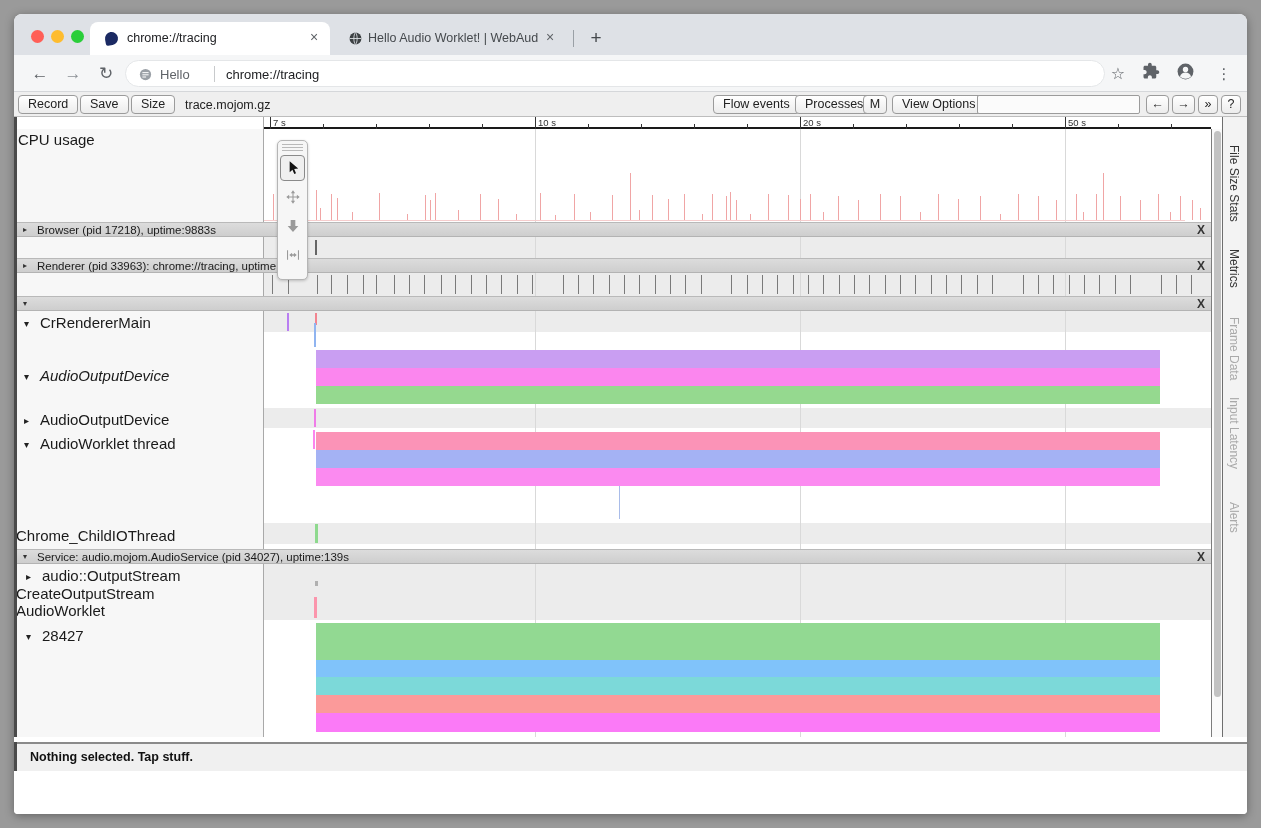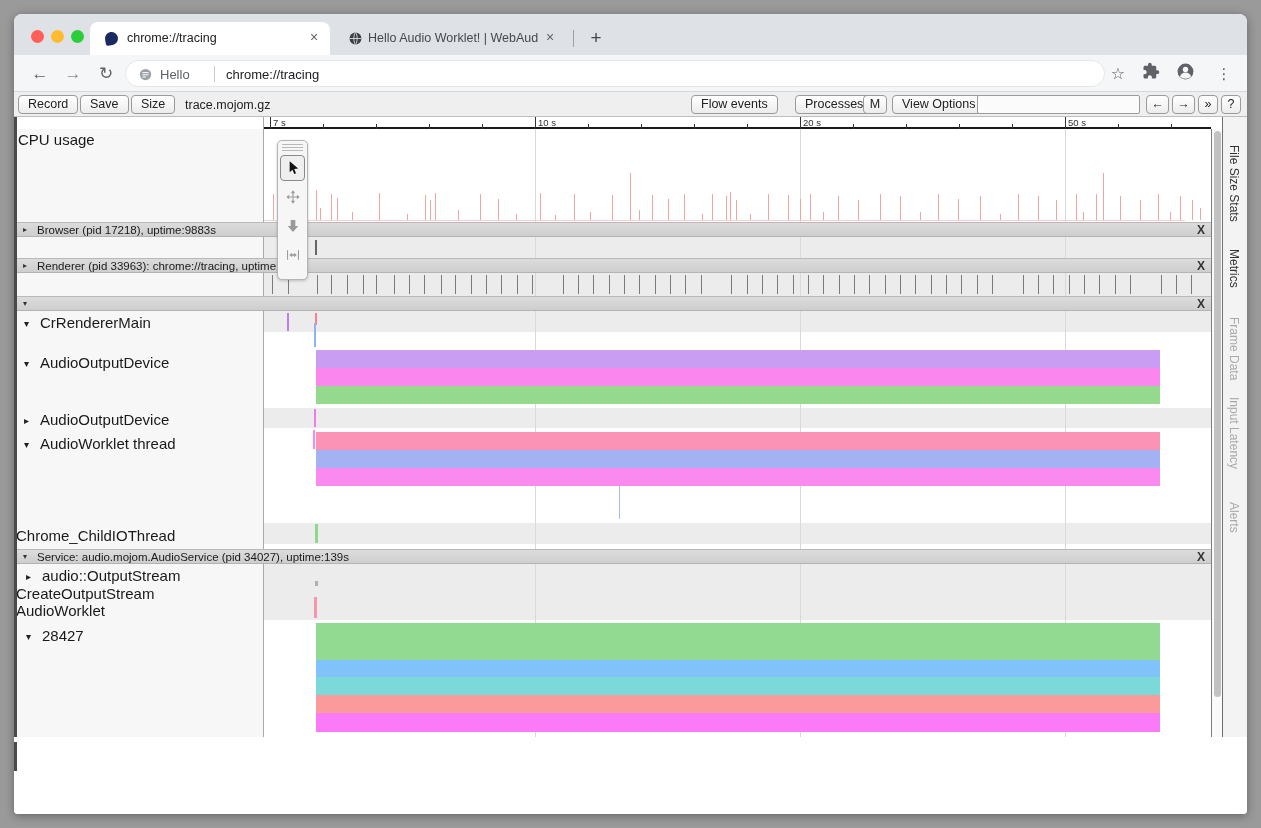--- a/index.html
+++ b/index.html
@@ -38,21 +38,21 @@
   #ico-menu{left:1198px;font-size:15px;color:#5f6368;}
   .svgico{position:absolute;top:7px;width:24px;height:24px;cursor:pointer;}
 
   
   #trace-toolbar{position:absolute;left:0;top:78px;width:1233px;height:25px;background:#efefef;border-bottom:1px solid #bdbdbd;}
   .tbtn{position:absolute;top:3px;height:19px;background:linear-gradient(#ffffff,#ececec);
         border:1px solid #9b9b9b;border-radius:4px;font-size:12.5px;color:#222;
         padding:0 9px;line-height:17px;cursor:pointer;text-align:center;}
   #btn-record{left:4px;} #btn-save{left:66px;} #btn-load{left:117px;}
   #lbl-filename{position:absolute;left:171px;top:6px;font-size:12.5px;color:#222;}
-  #btn-flow{left:677px;} #btn-processes{left:781px;} #btn-m{left:849px;width:24px;padding:0;}
+  #btn-flow{left:699px;} #btn-processes{left:781px;} #btn-m{left:849px;width:24px;padding:0;}
   #btn-viewopts{left:878px;}
   #find-input{position:absolute;left:963px;top:3px;width:163px;height:19px;border:1px solid #9b9b9b;background:#fbfbfb;border-radius:2px;font-size:12px;padding:0 4px;}
   #btn-prev{left:1132px;width:23px;padding:0;} #btn-next{left:1158px;width:23px;padding:0;}
   #btn-more{left:1184px;width:20px;padding:0;} #btn-help{left:1207px;width:20px;padding:0;}
 
   
   #trace-canvas{position:absolute;left:0;top:0;width:1233px;height:800px;}
   #left-strip{position:absolute;left:0;top:103px;width:3px;height:654px;background:#4a4a4a;z-index:7;}
   #left-panel{position:absolute;left:3px;top:115px;width:246px;height:608px;background:#f7f7f7;z-index:5;}
   #panel-divider{position:absolute;left:249px;top:103px;width:1px;height:620px;background:#a9a9a9;z-index:6;}
@@ -66,21 +66,21 @@
   .hdr{position:absolute;left:3px;width:1194px;height:15px;background:linear-gradient(#dcdcdc,#cecece);
        border-top:1px solid #b9b9b9;border-bottom:1px solid #b3b3b3;z-index:6;font-size:11.5px;color:#1a1a1a;cursor:pointer;}
   .hdr .arr{position:absolute;left:6px;top:2px;font-size:8px;color:#333;}
   .hdr .htxt{position:absolute;left:20px;top:1px;white-space:nowrap;}
   .hdr .hx{position:absolute;right:6px;top:0px;font-size:12px;font-weight:bold;color:#333;cursor:pointer;}
   #hdr0{top:208px;} #hdr1{top:244px;} #hdr2{top:282px;} #hdr3{top:535px;}
 
   #cpu-label{position:absolute;left:4px;top:117px;font-size:15px;color:#1a1a1a;z-index:6;}
   .thread{position:absolute;z-index:6;font-size:15px;color:#1a1a1a;white-space:nowrap;cursor:pointer;}
   .thread .tarr{display:inline-block;width:16px;font-size:10px;color:#222;vertical-align:1px;}
-  #t0{left:10px;top:300px;} #t1{left:10px;top:340px;} #t2{left:10px;top:397px;}
+  #t0{left:10px;top:300px;} #t1{left:10px;top:353px;font-style:italic;} #t2{left:10px;top:397px;}
   #t3{left:10px;top:421px;} #t4{left:2px;top:513px;}
   #t5{left:12px;top:553px;} #t6{left:2px;top:571px;} #t7{left:2px;top:588px;}
   #t8{left:12px;top:613px;}
 
   
   #palette{position:absolute;left:263px;top:126px;width:31px;height:140px;background:#f6f6f6;
            border:1px solid #b5b5b5;border-radius:5px;z-index:8;box-shadow:0 1px 3px rgba(0,0,0,.2);}
   #palette .grip{position:absolute;left:4px;top:3px;width:21px;height:9px;
       background:repeating-linear-gradient(#b9b9b9 0 1px,transparent 1px 3px);}
   .ptool{position:absolute;left:2px;width:25px;height:26px;cursor:pointer;text-align:center;}
@@ -273,20 +273,23 @@
     </div>
     <div id="right-tabs">
       <div class="vtab on" id="rt0">File Size Stats</div>
       <div class="vtab on" id="rt1">Metrics</div>
       <div class="vtab off" id="rt2">Frame Data</div>
       <div class="vtab off" id="rt3">Input Latency</div>
       <div class="vtab off" id="rt4">Alerts</div>
     </div>
 
     <div id="bottom-gap"></div>
+    <div id="status-bar">
+      <div id="status-msg">Nothing selected. Tap stuff.</div>
+    </div>
     <div id="status-strip"></div>
     <div id="bottom-white"></div>
   <div class="gen" style="left: 250px; top: 223px; width: 947px; height: 21px; background: rgb(236, 236, 236); z-index: 0;"></div>
         <div class="gen" style="left: 250px; top: 259px; width: 947px; height: 23px; background: rgb(236, 236, 236); z-index: 0;"></div>
         <div class="gen" style="left: 250px; top: 297px; width: 947px; height: 21px; background: rgb(236, 236, 236); z-index: 0;"></div>
         <div class="gen" style="left: 250px; top: 394px; width: 947px; height: 20px; background: rgb(236, 236, 236); z-index: 0;"></div>
         <div class="gen" style="left: 250px; top: 509px; width: 947px; height: 21px; background: rgb(236, 236, 236); z-index: 0;"></div>
         <div class="gen" style="left: 250px; top: 550px; width: 947px; height: 56px; background: rgb(236, 236, 236); z-index: 0;"></div>
         <div class="gen" style="left: 521px; top: 115px; width: 1px; height: 608px; background: rgb(217, 217, 217); z-index: 1;"></div>
         <div class="gen" style="left: 786px; top: 115px; width: 1px; height: 608px; background: rgb(217, 217, 217); z-index: 1;"></div>

